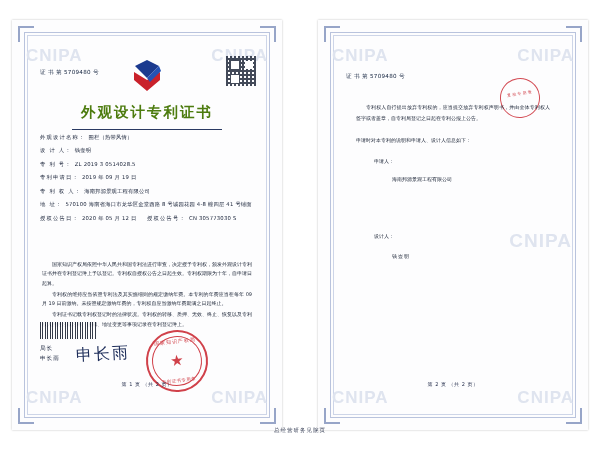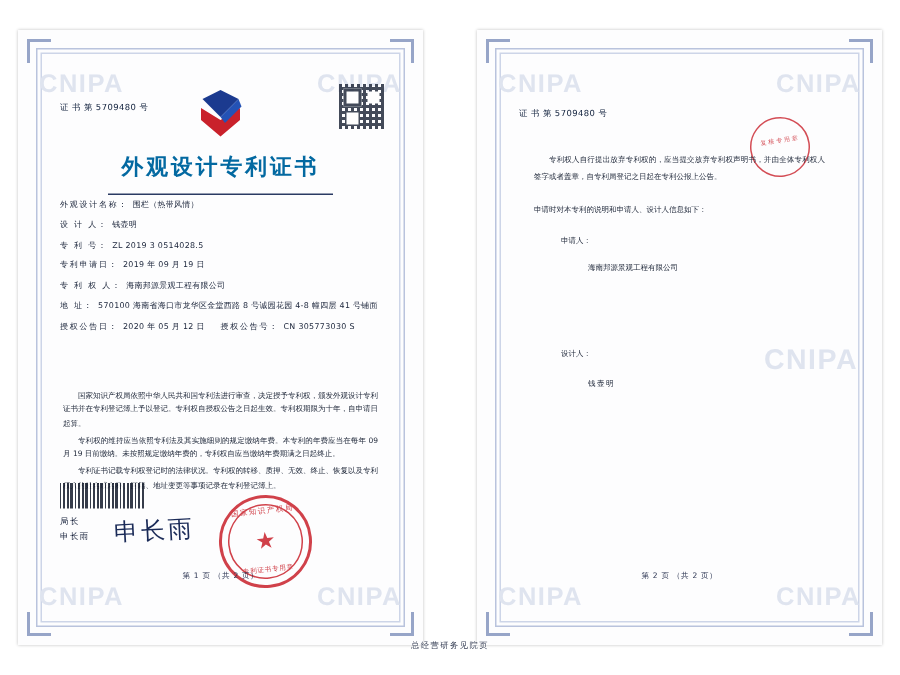--- a/index.html
+++ b/index.html
@@ -127,21 +127,21 @@
   }
   .title {
     position: absolute;
     left: 0;
     right: 0;
     top: 60px;
     text-align: center;
     font-size: 14.5px;
     font-weight: bold;
     letter-spacing: 2px;
-    color: #0369a1;
+    color: #4d7c0f;
     font-family: "DejaVu Sans", sans-serif;
   }
   .title:after {
     content: "";
     display: block;
     width: 150px;
     height: 1px;
     background: #2a3a63;
     margin: 5px auto 0;
   }

